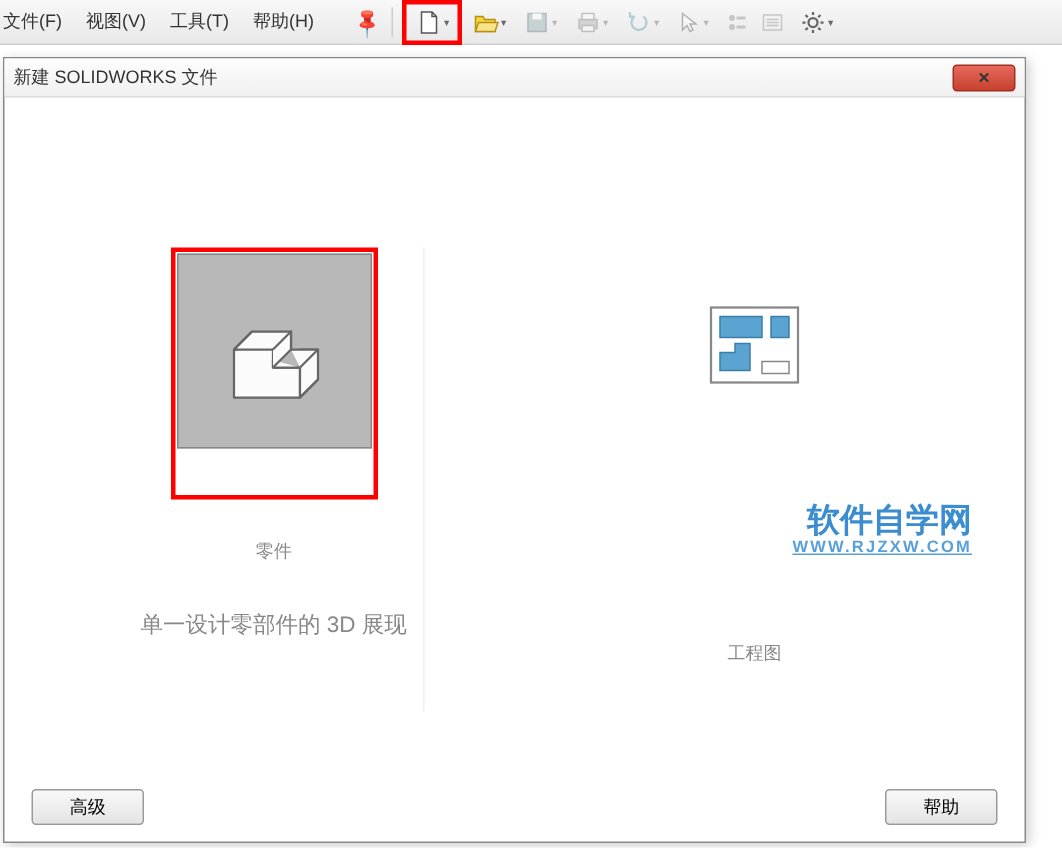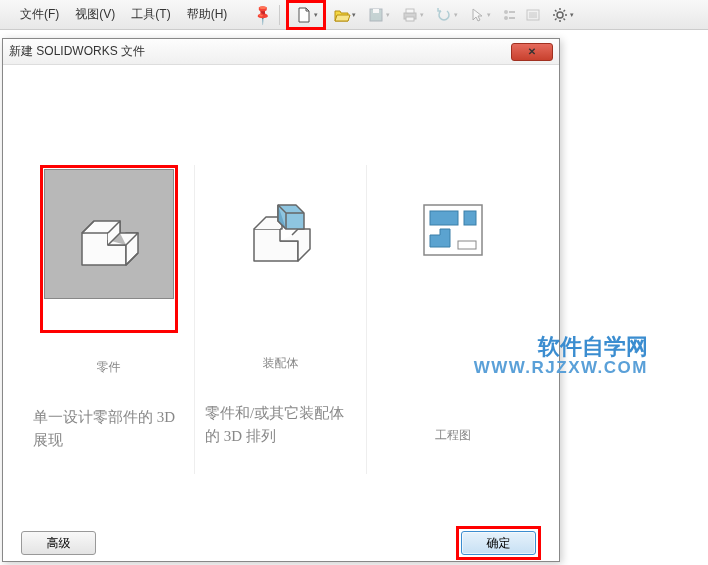--- a/index.html
+++ b/index.html
@@ -1,50 +1,50 @@
 <!DOCTYPE html>
 <html><head>
 <meta charset="utf-8">
 <style>
 * { box-sizing: border-box; margin: 0; padding: 0; }
 body { font-family: "Microsoft YaHei", sans-serif; font-size: 12px; background: #fff; width: 708px; height: 565px; overflow: hidden; position: relative; }
 
-.menubar { height: 30px; background: linear-gradient(#f8f8f8, #e8e8e8); border-bottom: 1px solid #ccc; display: flex; align-items: center; padding: 0 20px; gap: 2px; }
+.menubar { height: 30px; background: linear-gradient(#f8f8f8, #e8e8e8); border-bottom: 1px solid #ccc; display: flex; align-items: center; padding: 0 2px; gap: 2px; }
 .menu-text { display: flex; gap: 16px; align-items: center; }
 .menu-item { color: #333; cursor: default; }
 .tool-sep { width: 1px; height: 20px; background: #ccc; margin: 0 4px; }
 .tool-btn { width: 22px; height: 22px; display: flex; align-items: center; justify-content: center; cursor: pointer; border-radius: 2px; }
 .tool-dd { width: 32px; height: 22px; display: flex; align-items: center; justify-content: center; cursor: pointer; gap: 1px; }
 .tool-dd .chev { font-size: 7px; color: #666; }
 .disabled { opacity: 0.4; }
 .highlight-red { border: 3px solid red; padding: 1px; }
 .pin-icon { color: #4a90d9; font-size: 14px; transform: rotate(-45deg); }
 
-.dialog { position: absolute; left: 2px; top: 38px; width: 558px; height: 524px; border: 1px solid #888; background: #fff; box-shadow: 2px 2px 8px rgba(0,0,0,0.2); }
+.dialog { position: absolute; left: 2px; top: 38px; width: 682px; height: 524px; border: 1px solid #888; background: #fff; box-shadow: 2px 2px 8px rgba(0,0,0,0.2); }
 .dialog-title { height: 26px; background: linear-gradient(#fdfdfd, #f0f0f0); border-bottom: 1px solid #ddd; display: flex; align-items: center; padding: 0 6px; justify-content: space-between; }
 .dialog-title span { color: #333; }
 .close-btn { width: 42px; height: 18px; background: linear-gradient(#e56a5c, #c8412e); border: 1px solid #a03020; border-radius: 3px; display: flex; align-items: center; justify-content: center; color: #fff; font-weight: bold; font-size: 10px; cursor: pointer; }
 
 .dialog-body { padding: 0; height: calc(100% - 26px); display: flex; flex-direction: column; }
 .options-row { display: flex; justify-content: space-around; padding: 100px 20px 40px; flex: 1; }
-.option-col { width: 200px; display: flex; flex-direction: column; align-items: center; text-align: left; border-right: 1px solid #eee; padding: 0 10px; font-family: Liberation Serif, serif; }
+.option-col { width: 200px; display: flex; flex-direction: column; align-items: center; text-align: right; border-right: 1px solid #eee; padding: 0 10px; }
 .option-col:last-child { border-right: none; gap: 36px; }
 .option-icon-wrap { width: 130px; height: 130px; display: flex; align-items: center; justify-content: center; margin-bottom: 30px; }
 .option-icon-selected { background: #b8b8b8; border: 1px solid #888; }
 .option-title { color: #888; font-size: 12px; margin-bottom: 30px; font-weight: normal; }
 .option-desc { color: #888; font-size: 15px; line-height: 1.5; }
 
 .button-row { display: flex; padding: 12px 18px 20px; gap: 10px; align-items: center; }
 .spacer { flex: 1; }
 .btn { height: 24px; min-width: 75px; padding: 0 16px; background: linear-gradient(#f8f8f8, #e4e4e4); border: 1px solid #999; border-radius: 3px; cursor: pointer; font-size: 12px; display: flex; align-items: center; justify-content: center; }
 .btn-primary { background: linear-gradient(#e6f2fb, #c7e0f4); border: 1px solid #3b8dd0; box-shadow: inset 0 0 0 1px rgba(255,255,255,0.6); }
 .highlight-red-btn { border: 3px solid red; padding: 2px; display: inline-flex; }
 
 .watermark { position: absolute; right: 60px; top: 335px; font-size: 22px; font-weight: bold; color: #3b8dd0; text-align: right; line-height: 1.1; pointer-events: none; z-index: 100; margin-left: 20px; }
-.watermark .sub { font-size: 17px; letter-spacing: 1.5px; color: #5aa0d8; }
+.watermark .sub { font-size: 11px; letter-spacing: 1.5px; color: #5aa0d8; text-decoration: underline; }
 
 svg { display: block; }
 </style>
 </head>
 <body>
 
 <div class="menubar">
   <div class="menu-text">
     <span class="menu-item">文件(F)</span>
     <span class="menu-item">视图(V)</span>
@@ -156,60 +156,41 @@
                 <path d="M18 44 L30 32"></path>
               </g>
             </svg>
           </div>
         </div>
         <div style="height:26px"></div>
         <div class="option-title">零件</div>
         <div class="option-desc">单一设计零部件的 3D 展现</div>
       </div>
 
-      <div class="option-col">
-        <div class="option-icon-wrap">
-          <svg width="90" height="90">
-            <g stroke="#666" stroke-width="1.5" stroke-linejoin="round">
-              <path d="M18 44 L18 76 L62 76 L62 56 L44 56 L44 44 Z" fill="#fbfbfb"></path>
-              <path d="M18 44 L30 32 L46 32 L46 44 L44 44" fill="#fbfbfb"></path>
-              <path d="M44 56 L62 56 L62 76 L74 64 L74 44 L62 44 L56 50" fill="#fbfbfb"></path>
-              <path d="M42 20 L60 20 L68 28 L68 44 L50 44 L42 36 Z" fill="#8ec5e0"></path>
-              <path d="M42 20 L50 28 L68 28 M50 28 L50 44" fill="none"></path>
-              <path d="M42 20 L42 36 L50 44" fill="#6ba8c9"></path>
-            </g>
-          </svg>
-        </div>
-        <div style="height:30px"></div>
-        <div class="option-title">装配体</div>
-        <div class="option-desc">零件和/或其它装配体的 3D 排列</div>
-      </div>
 
       <div class="option-col">
         <div class="option-icon-wrap">
           <svg width="90" height="90">
             <rect x="16" y="20" width="58" height="50" fill="#fff" stroke="#888" stroke-width="1.5"></rect>
             <rect x="22" y="26" width="28" height="14" fill="#5ba3d0" stroke="#3a7fa8"></rect>
             <rect x="56" y="26" width="12" height="14" fill="#5ba3d0" stroke="#3a7fa8"></rect>
             <path d="M22 62 L22 50 L32 50 L32 44 L42 44 L42 62 Z" fill="#5ba3d0" stroke="#3a7fa8"></path>
             <rect x="50" y="56" width="18" height="8" fill="none" stroke="#888"></rect>
           </svg>
         </div>
         <div style="height:30px"></div>
         <div class="option-title">工程图</div>
       </div>
 
     </div>
 
     <div class="button-row">
       <button class="btn">高级</button>
       <div class="spacer"></div>
-      <div class="highlight-red-btn">
-        <button class="btn btn-primary">确定</button>
-      </div>
+      <button class="btn">帮助</button>
     </div>
   </div>
 </div>
 
 <div class="watermark">
   <div>软件自学网</div>
   <div class="sub">WWW.RJZXW.COM</div>
 </div>
 
 </body></html>

